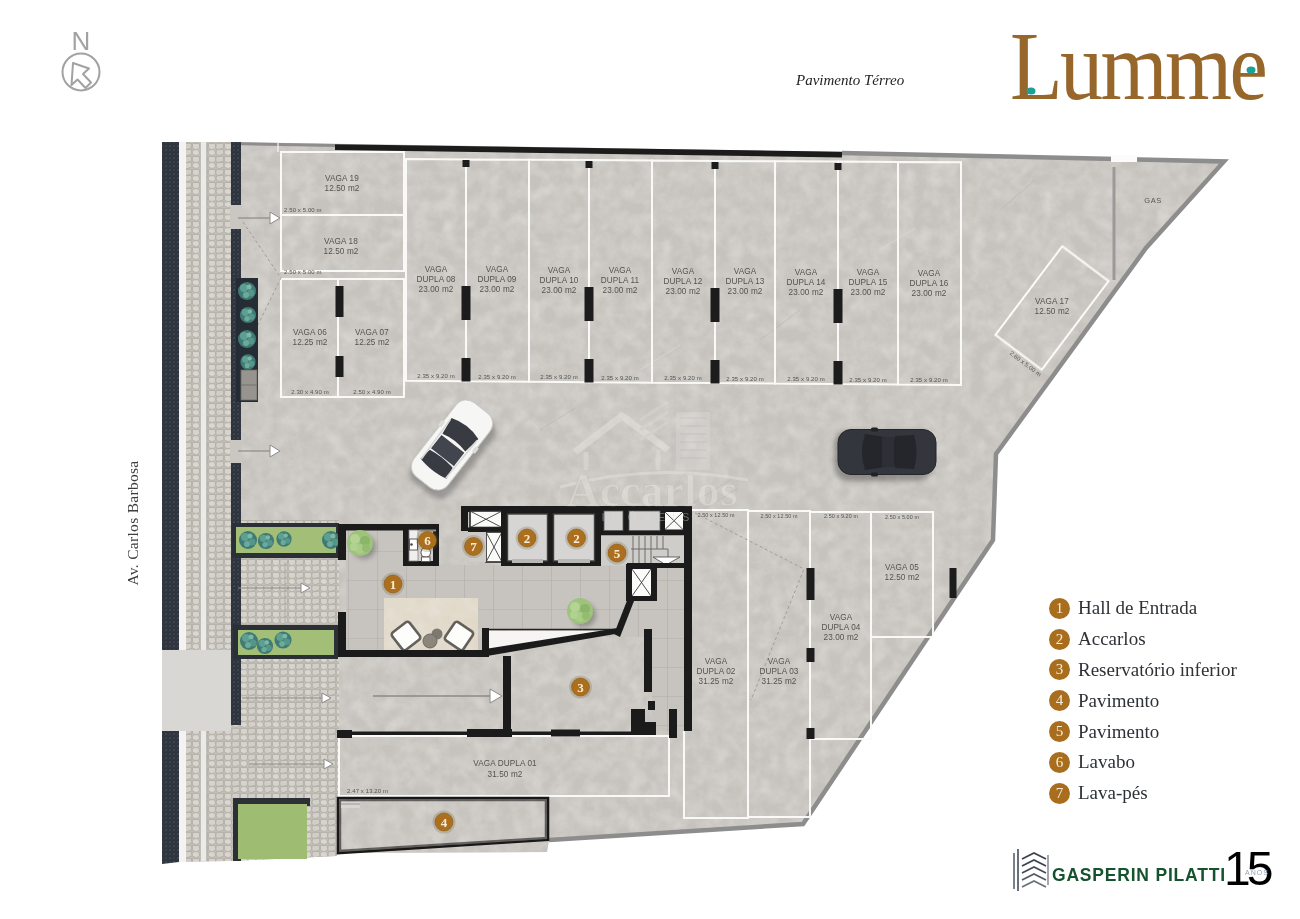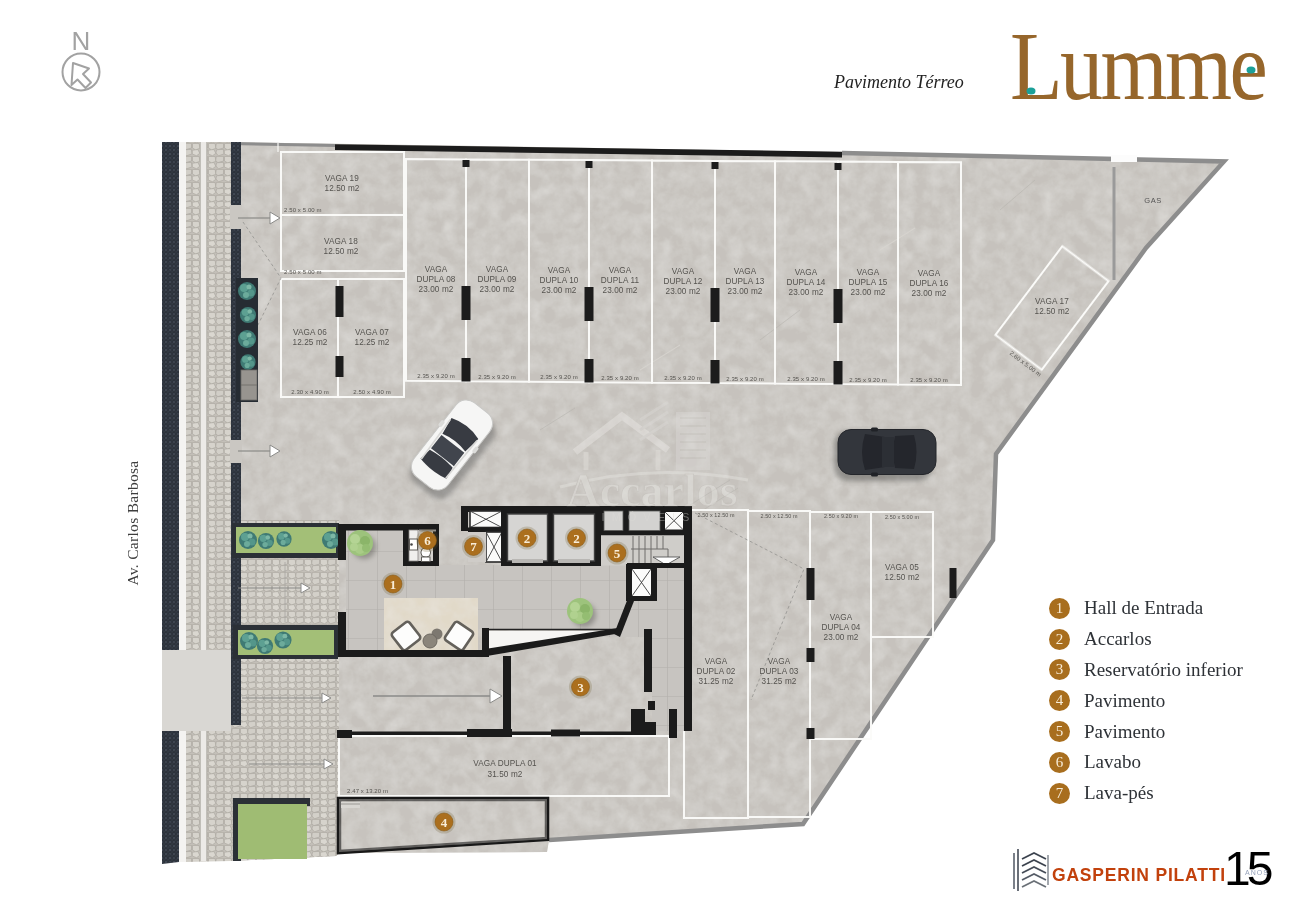--- a/index.html
+++ b/index.html
@@ -1,25 +1,25 @@
 <!DOCTYPE html>
 <html><head>
 <meta charset="utf-8">
 <style>
   html,body{margin:0;padding:0;background:#ffffff;width:1300px;height:919px;overflow:hidden;}
   #page{position:relative;width:1300px;height:919px;background:#ffffff;font-family:"Liberation Sans",sans-serif;}
   .abs{position:absolute;}
-  #title{left:834px;top:72px;font-family:"Liberation Serif",serif;font-style:italic;font-size:18px;color:#222;letter-spacing:0px;}
+  #title{left:796px;top:72px;font-family:"Liberation Serif",serif;font-style:italic;font-size:15px;color:#222;letter-spacing:0px;}
   #lumme{left:1010px;top:10px;font-family:"Liberation Serif",serif;font-size:98px;color:#96662b;transform:scaleX(0.88);transform-origin:left top;letter-spacing:-3px;}
   #avlabel{left:53px;top:506px;width:160px;height:34px;line-height:34px;transform:rotate(-90deg);transform-origin:center;font-family:"Liberation Serif",serif;font-size:15.5px;color:#3d3d3d;text-align:center;letter-spacing:0.3px;}
   #legend{left:1049px;top:593px;}
   .lrow{display:flex;align-items:center;height:30.8px;}
   .lcirc{width:21px;height:21px;border-radius:50%;background:#a86e1e;color:#f8ecd7;font-family:"Liberation Serif",serif;font-size:15px;text-align:center;line-height:21px;flex:0 0 21px;}
-  .ltxt{margin-left:14px;font-family:"Liberation Serif",serif;font-size:19px;color:#2e3237;white-space:nowrap;}
-  #gptxt{left:1052px;top:865px;font-family:"Liberation Sans",sans-serif;font-weight:bold;font-size:17.5px;letter-spacing:0.8px;color:#c2410c;}
+  .ltxt{margin-left:8px;font-family:"Liberation Serif",serif;font-size:19px;color:#2e3237;white-space:nowrap;}
+  #gptxt{left:1052px;top:865px;font-family:"Liberation Sans",sans-serif;font-weight:bold;font-size:17.5px;letter-spacing:0.8px;color:#14532d;}
   #f15{left:1224px;top:841px;font-family:"Liberation Sans",sans-serif;font-weight:normal;font-size:48px;color:#000000;letter-spacing:-4px;}
   #fanos{left:1245px;top:869px;font-family:"Liberation Sans",sans-serif;font-size:7px;color:#96a2ba;letter-spacing:1px;}
 </style>
 </head>
 <body>
 <div id="page">
 
   <svg class="abs" style="left:0;top:0" width="1300" height="919" viewBox="0 0 1300 919">
     <defs>
       <pattern id="cobble" width="16" height="13" patternUnits="userSpaceOnUse">

